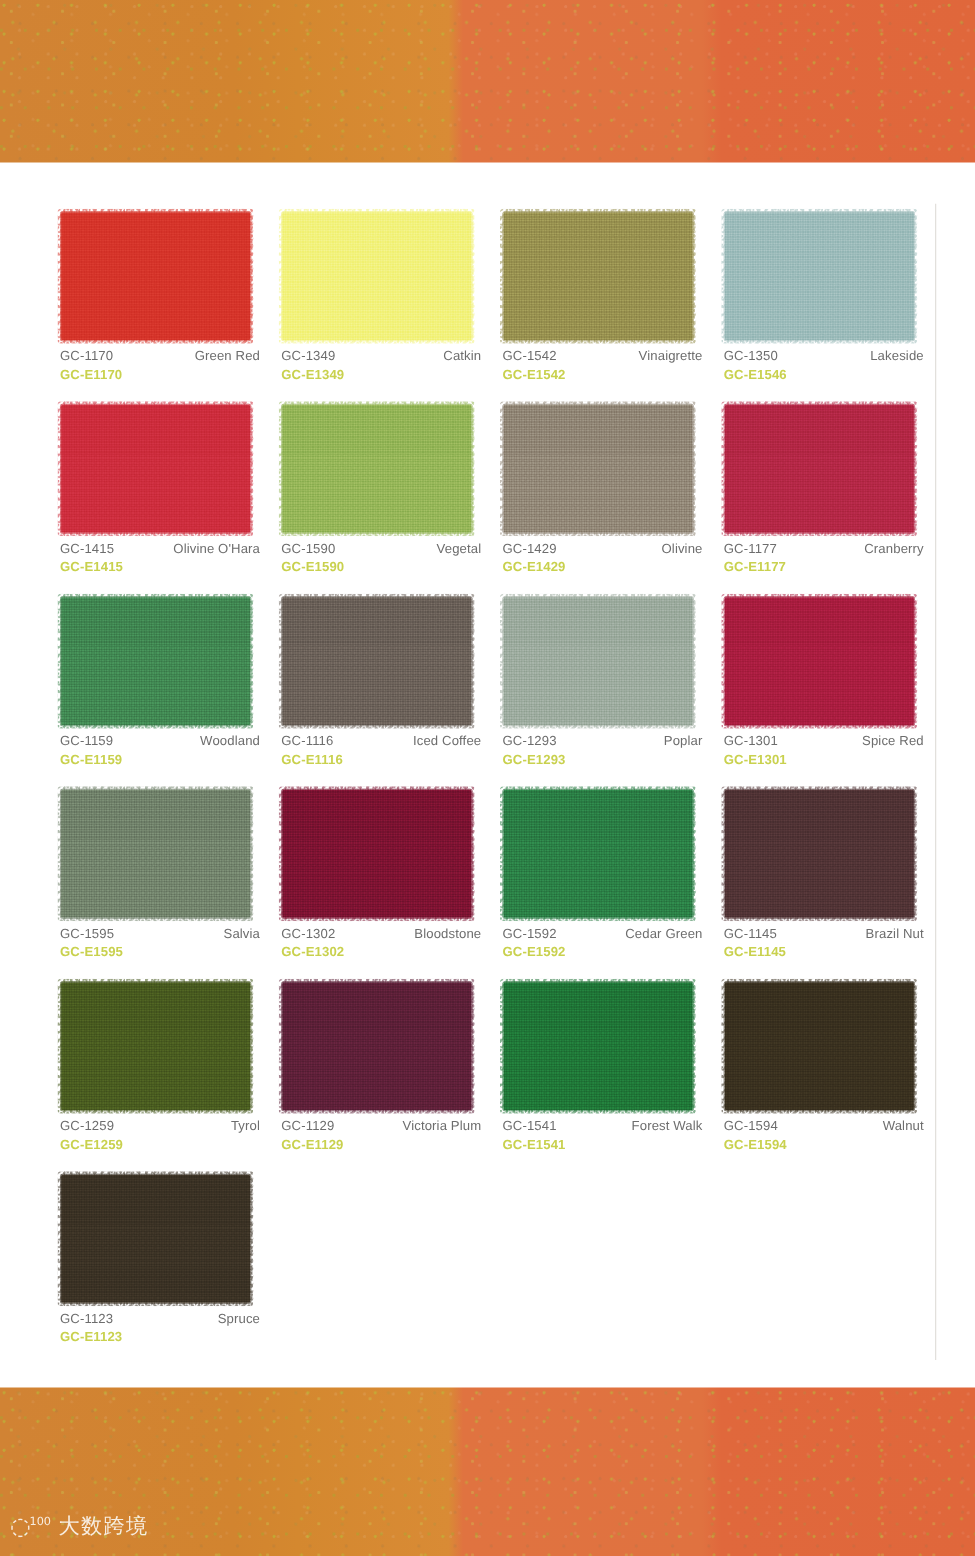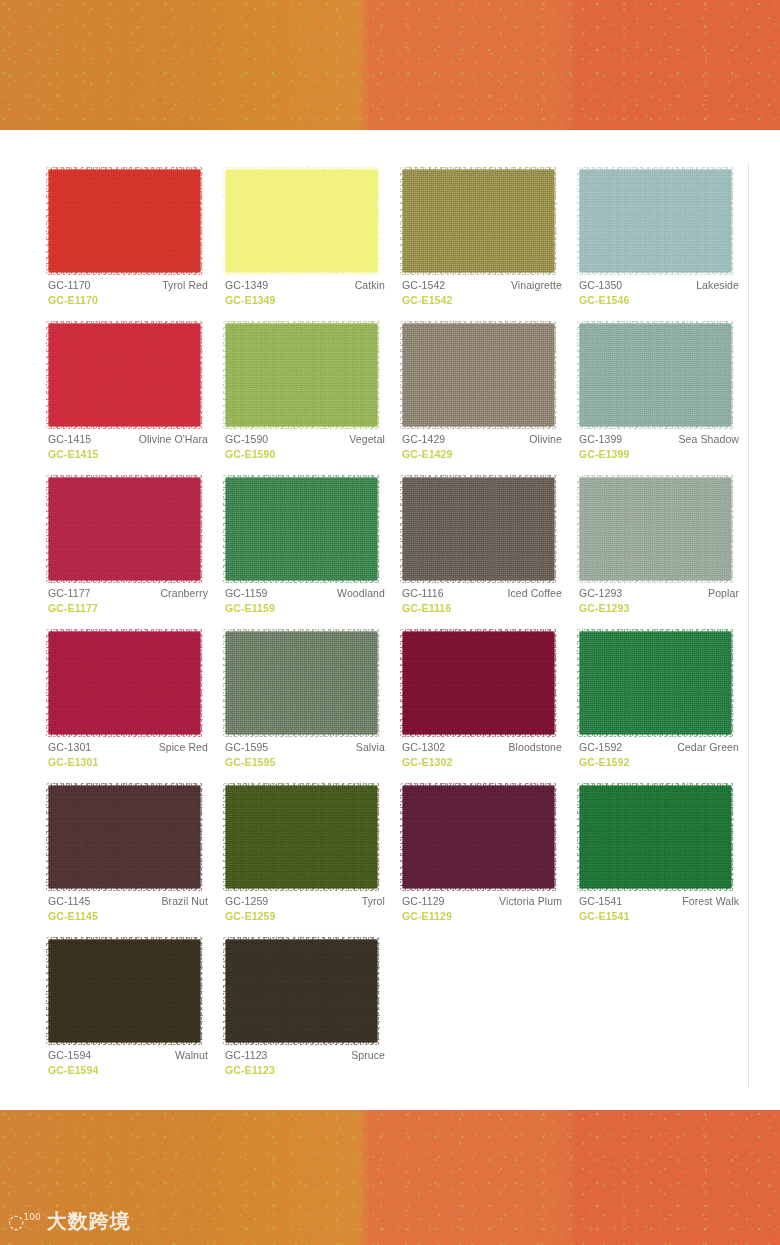--- a/index.html
+++ b/index.html
@@ -74,25 +74,24 @@
     letter-spacing: -1px;
     font-family: "DejaVu Sans", sans-serif;
   }
   #watermark .wm-sup {
     font-size: 9px;
     vertical-align: super;
     letter-spacing: 0;
     margin-top: 32px;
   }
   #watermark .wm-text {
-    font-size: 20px;
+    font-size: 17px;
     line-height: 1;
     letter-spacing: 1px;
     font-family: "DejaVu Sans", sans-serif;
-    font-weight: bold;
   }
 
   
   #page {
     position: absolute;
     left: 14px;
     top: 143px;
     width: 752px;
     height: 960px;
     background: #ffffff;
@@ -207,21 +206,21 @@
 
   <div class="band" id="band-top"></div>
 
   <div id="page">
     <div id="page-edge"></div>
     <div id="swatch-grid">
         <div class="swatch-cell">
           <div class="chip" style="background-color: rgb(213, 52, 42); color: rgb(213, 52, 42);"></div>
           <div class="label-row">
             <span class="code-main">GC-1170</span>
-            <span class="color-name">Tyrol Red</span>
+            <span class="color-name">Green Red</span>
           </div>
           <span class="code-alt">GC-E1170</span>
         </div>
         <div class="swatch-cell">
           <div class="chip" style="background-color: rgb(242, 242, 126); color: rgb(242, 242, 126);"></div>
           <div class="label-row">
             <span class="code-main">GC-1349</span>
             <span class="color-name">Catkin</span>
           </div>
           <span class="code-alt">GC-E1349</span>
@@ -258,28 +257,20 @@
           </div>
           <span class="code-alt">GC-E1590</span>
         </div>
         <div class="swatch-cell">
           <div class="chip" style="background-color: rgb(143, 132, 116); color: rgb(143, 132, 116);"></div>
           <div class="label-row">
             <span class="code-main">GC-1429</span>
             <span class="color-name">Olivine</span>
           </div>
           <span class="code-alt">GC-E1429</span>
-        </div>
-        <div class="swatch-cell">
-          <div class="chip" style="background-color: rgb(142, 173, 164); color: rgb(142, 173, 164);"></div>
-          <div class="label-row">
-            <span class="code-main">GC-1399</span>
-            <span class="color-name">Sea Shadow</span>
-          </div>
-          <span class="code-alt">GC-E1399</span>
         </div>
         <div class="swatch-cell">
           <div class="chip" style="background-color: rgb(179, 39, 69); color: rgb(179, 39, 69);"></div>
           <div class="label-row">
             <span class="code-main">GC-1177</span>
             <span class="color-name">Cranberry</span>
           </div>
           <span class="code-alt">GC-E1177</span>
         </div>
         <div class="swatch-cell">

